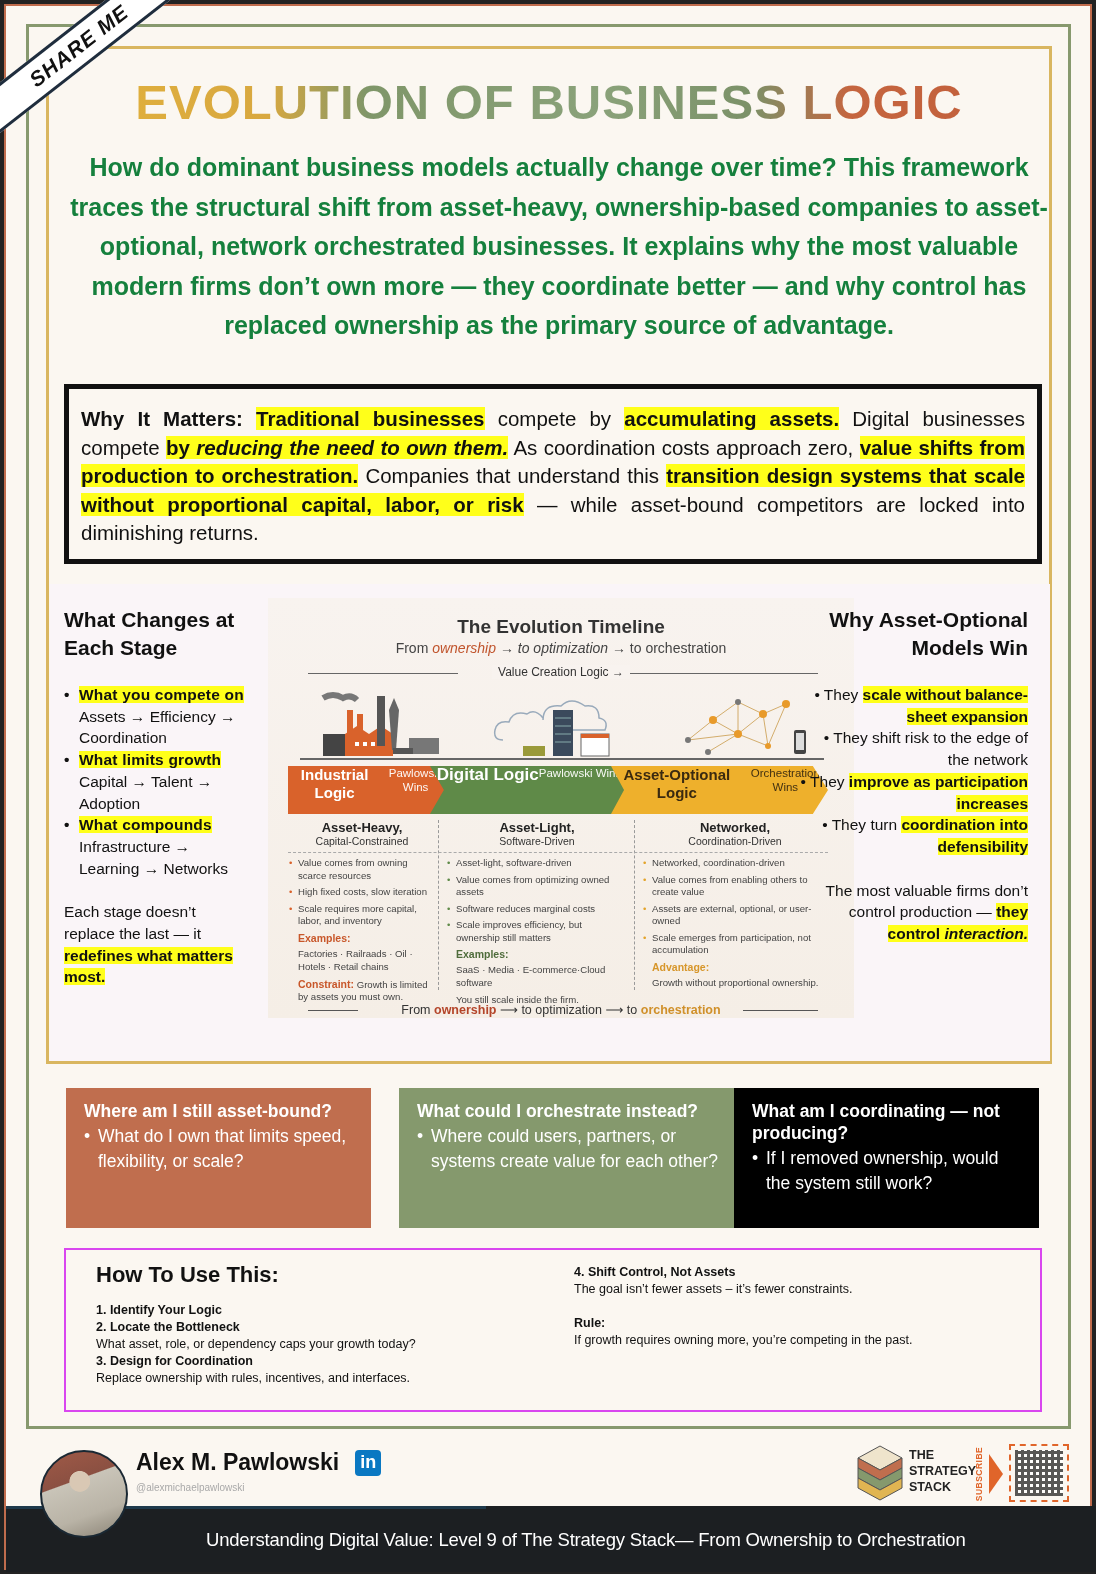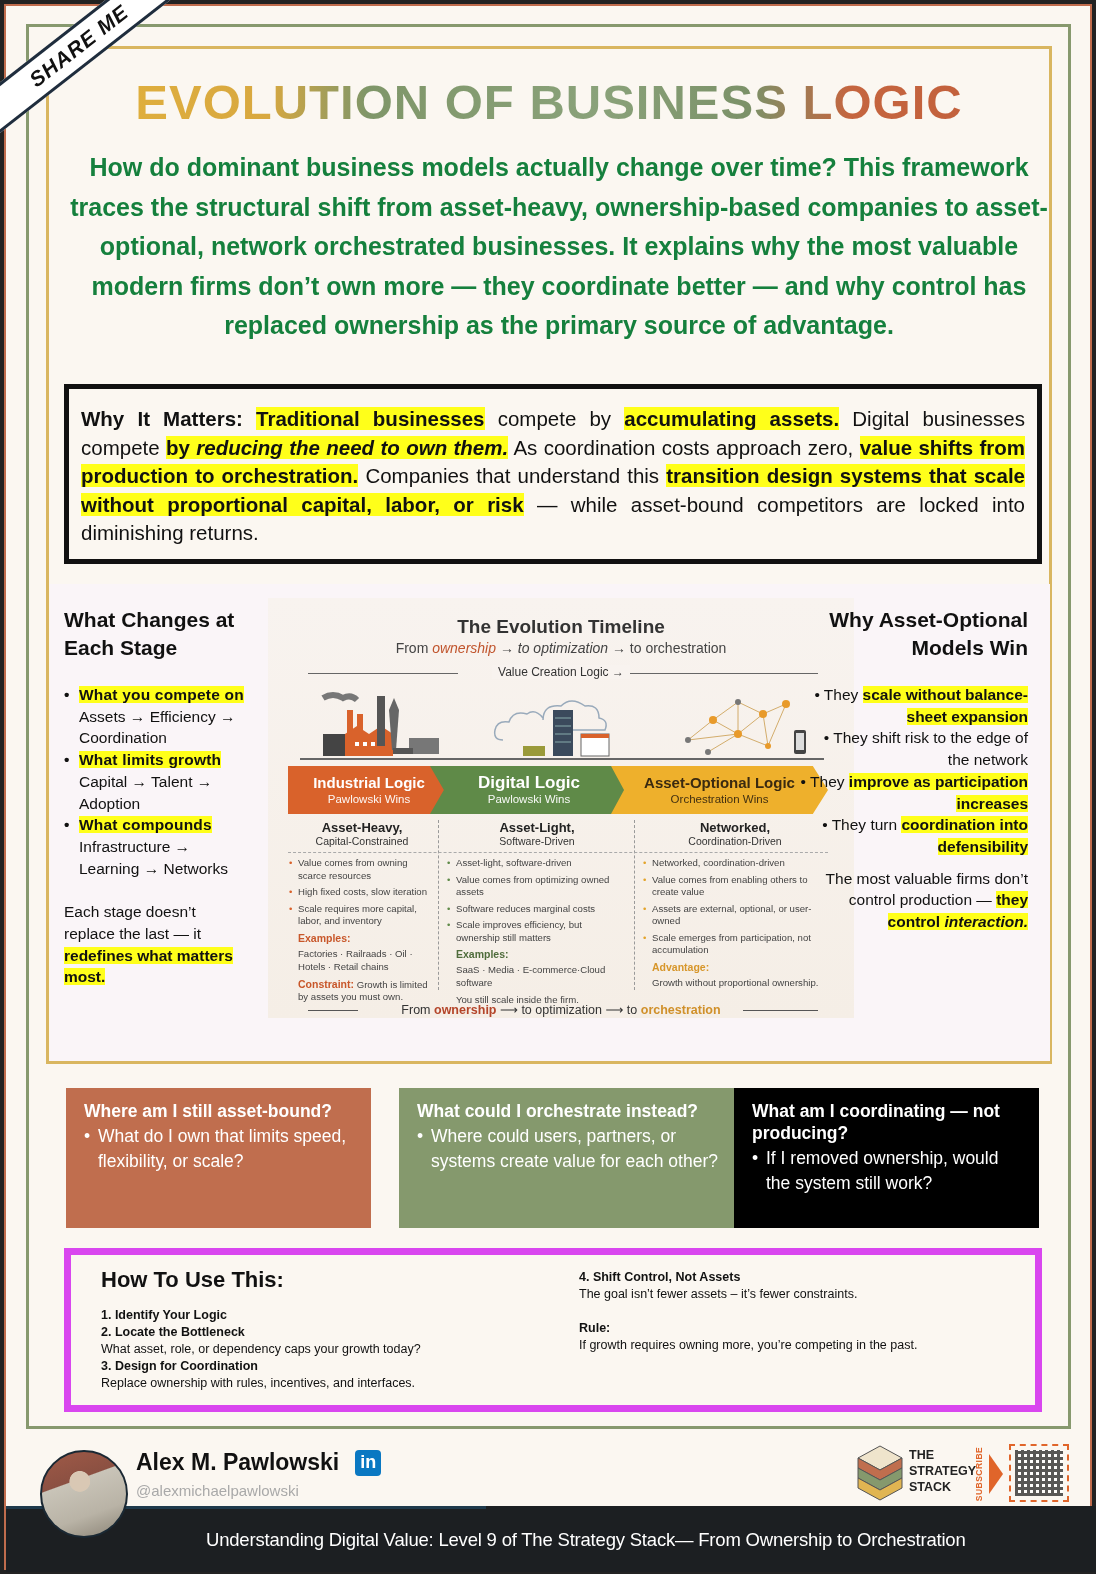--- a/index.html
+++ b/index.html
@@ -30,34 +30,34 @@
   .left-col { position: absolute; left: 14px; top: 22px; width: 180px; }
   .col-h { font-weight: 700; font-size: 21px; line-height: 28px; }
   .left-list { margin-top: 22px; font-size: 15.5px; line-height: 21.7px; }
   .left-list .li { position: relative; padding-left: 15px; }
   .left-list .li::before { content: "•"; position: absolute; left: 0; top: 0; font-weight: 700; }
   .left-list .lbl { background: #ffff1a; font-weight: 700; letter-spacing: 0.2px; }
   .left-foot { margin-top: 22px; font-size: 15.5px; line-height: 21.7px; }
 
   .right-col { position: absolute; right: 22px; top: 22px; width: 230px; text-align: right; }
   .right-list { margin-top: 22px; font-size: 15.5px; line-height: 21.7px; }
-  .right-foot { margin-top: 10px; font-size: 15.5px; line-height: 21.7px; }
+  .right-foot { margin-top: 22px; font-size: 15.5px; line-height: 21.7px; }
 
   .timeline { position: absolute; left: 218px; top: 14px; width: 586px; height: 420px; background: linear-gradient(180deg, #f8f3ef 0%, #f5eee6 100%); }
   .tl-title { position: absolute; left: 0; top: 18px; width: 100%; text-align: center; font-size: 19px; font-weight: 700; color: #333; }
   .tl-sub { position: absolute; left: 0; top: 42px; width: 100%; text-align: center; font-size: 14px; color: #444; }
   .tl-sub .own { color: #c0542c; font-style: italic; }
   .tl-sub .opt { font-style: italic; }
   .tl-line { position: absolute; top: 75px; height: 1px; background: #666; }
   .tl-vcl { position: absolute; left: 0; top: 67px; width: 100%; text-align: center; font-size: 12px; color: #333; }
   .tl-vcl span { background: #f8f3ef; padding: 0 6px; }
   .illus { position: absolute; top: 92px; height: 70px; }
   .ground { position: absolute; left: 32px; top: 160px; width: 524px; height: 2px; background: #666; }
 
-  .chev { position: absolute; top: 168px; height: 48px; color: #fff; text-align: center; display: flex; flex-direction: column; justify-content: center; }
+  .chev { position: absolute; top: 168px; height: 48px; color: #fff; text-align: center; display: flex; flex-direction: row; justify-content: center; }
   .chev .t { font-weight: 700; font-size: 15px; line-height: 18px; }
   .chev .s { font-size: 11.5px; line-height: 14px; opacity: .95; }
   .chev-1 { left: 20px; width: 162px; background: #d9622b; clip-path: polygon(0 0, 92% 0, 100% 50%, 92% 100%, 0 100%); }
   .chev-2 { left: 162px; width: 198px; background: #5f8a48; clip-path: polygon(0 0, 93% 0, 100% 50%, 93% 100%, 0 100%, 7% 50%); }
   .chev-2 .t { font-size: 17px; }
   .chev-3 { left: 343px; width: 217px; background: #eeb02c; clip-path: polygon(0 0, 93% 0, 100% 50%, 93% 100%, 0 100%, 6% 50%); }
   .chev-3 .t, .chev-3 .s { color: #3a2a10; }
 
   .stage { position: absolute; top: 222px; }
   .stage .h { text-align: center; font-weight: 700; font-size: 13px; color: #222; }
@@ -84,32 +84,32 @@
   .tl-foot-line { position: absolute; top: 412px; height: 1px; background: #555; }
 
   .q-card { position: absolute; top: 1082px; height: 140px; color: #fff; padding: 12px 18px; }
   .q-card .qh { font-weight: 700; font-size: 17.5px; line-height: 22px; }
   .q-card .qb { font-size: 17.5px; line-height: 24.5px; padding-left: 14px; position: relative; margin-top: 2px; }
   .q-card .qb::before { content: "•"; position: absolute; left: 0; }
   .q1 { left: 60px; width: 305px; background: #c06e4e; }
   .q2 { left: 393px; width: 364px; background: #85996d; }
   .q3 { left: 728px; width: 305px; background: #000000; }
 
-  .how-box { position: absolute; left: 58px; top: 1242px; width: 978px; height: 164px; border: 7px solid #d946ef; background: #fbf7f1; }
+  .how-box { position: absolute; left: 58px; top: 1242px; width: 978px; height: 164px; border: 2px solid #d946ef; background: #fbf7f1; }
   .how-left { position: absolute; left: 30px; top: 12px; width: 440px; }
   .how-title { font-weight: 700; font-size: 22px; margin-bottom: 14px; }
   .how-step-t { font-weight: 700; font-size: 12.5px; line-height: 17px; }
   .how-step-d { font-size: 12.5px; line-height: 17px; }
   .how-right { position: absolute; left: 508px; top: 14px; width: 440px; }
   .gap { height: 17px; }
 
   .author { position: absolute; left: 130px; top: 1443px; }
   .author-name { font-weight: 700; font-size: 23px; display: flex; align-items: center; gap: 16px; justify-content: flex-end; }
   .li-badge { display: inline-flex; align-items: center; justify-content: center; width: 26px; height: 26px; background: #0a78c2; color: #fff; font-weight: 700; font-size: 18px; border-radius: 4px; }
-  .author-handle { font-size: 15px; color: #a9a9a9; margin-top: 6px; }
+  .author-handle { font-size: 10px; color: #a9a9a9; margin-top: 6px; }
   .avatar { position: absolute; left: 34px; top: 1444px; width: 88px; height: 88px; border-radius: 50%; border: 2px solid #1a2833; background: radial-gradient(circle at 45% 35%, #d9c8b4 0 14%, transparent 15%), linear-gradient(160deg, #a05a47 0%, #8b5042 35%, #c9c4b8 36%, #b9b3a6 70%, #8a8375 100%); z-index: 3; overflow: hidden; }
 
   .footer-bar { position: absolute; left: 0; top: 1500px; width: 1092px; height: 66px; background: #1c1f22; }
   .footer-accent { position: absolute; left: 0; top: 1500px; width: 480px; height: 3px; background: #1f3a4c; }
   .footer-text { position: absolute; left: 200px; top: 1523px; font-weight: 400; font-size: 18.5px; color: #fff; letter-spacing: -0.2px; }
 
   .stack-logo { position: absolute; left: 850px; top: 1438px; width: 48px; height: 58px; }
   .stack-text { position: absolute; left: 903px; top: 1441px; font-weight: 700; font-size: 12.5px; line-height: 16px; color: #222; }
   .subscribe { position: absolute; left: 966px; top: 1440px; width: 14px; height: 55px; display: flex; align-items: center; justify-content: center; }
   .subscribe span { transform: rotate(-90deg); font-size: 8.5px; font-weight: 700; color: #e0652a; white-space: nowrap; letter-spacing: .5px; }

